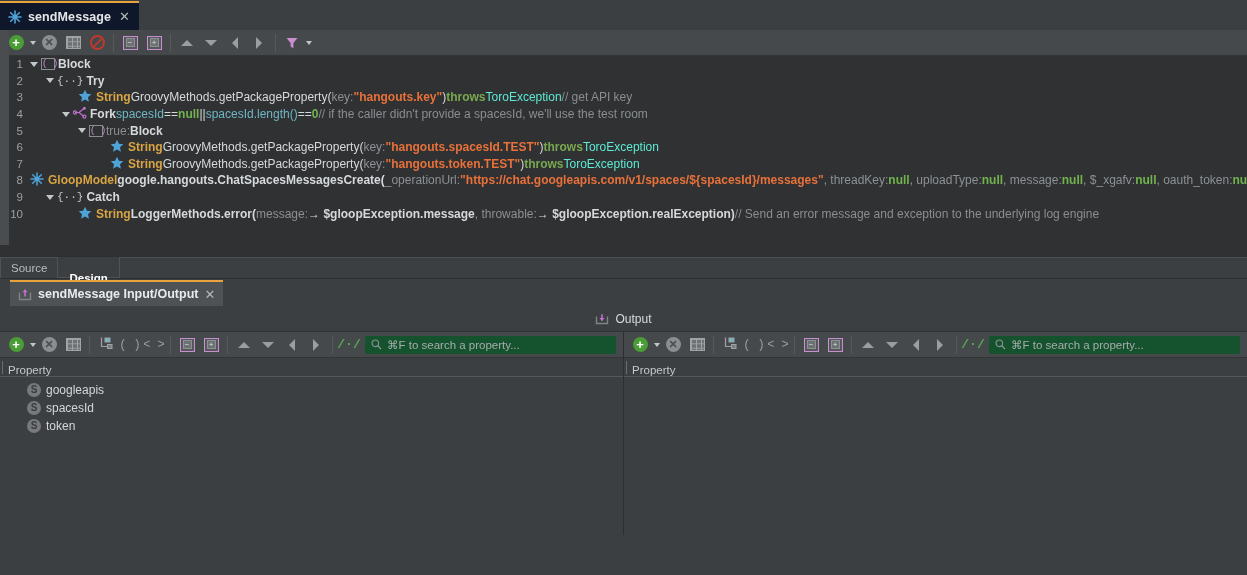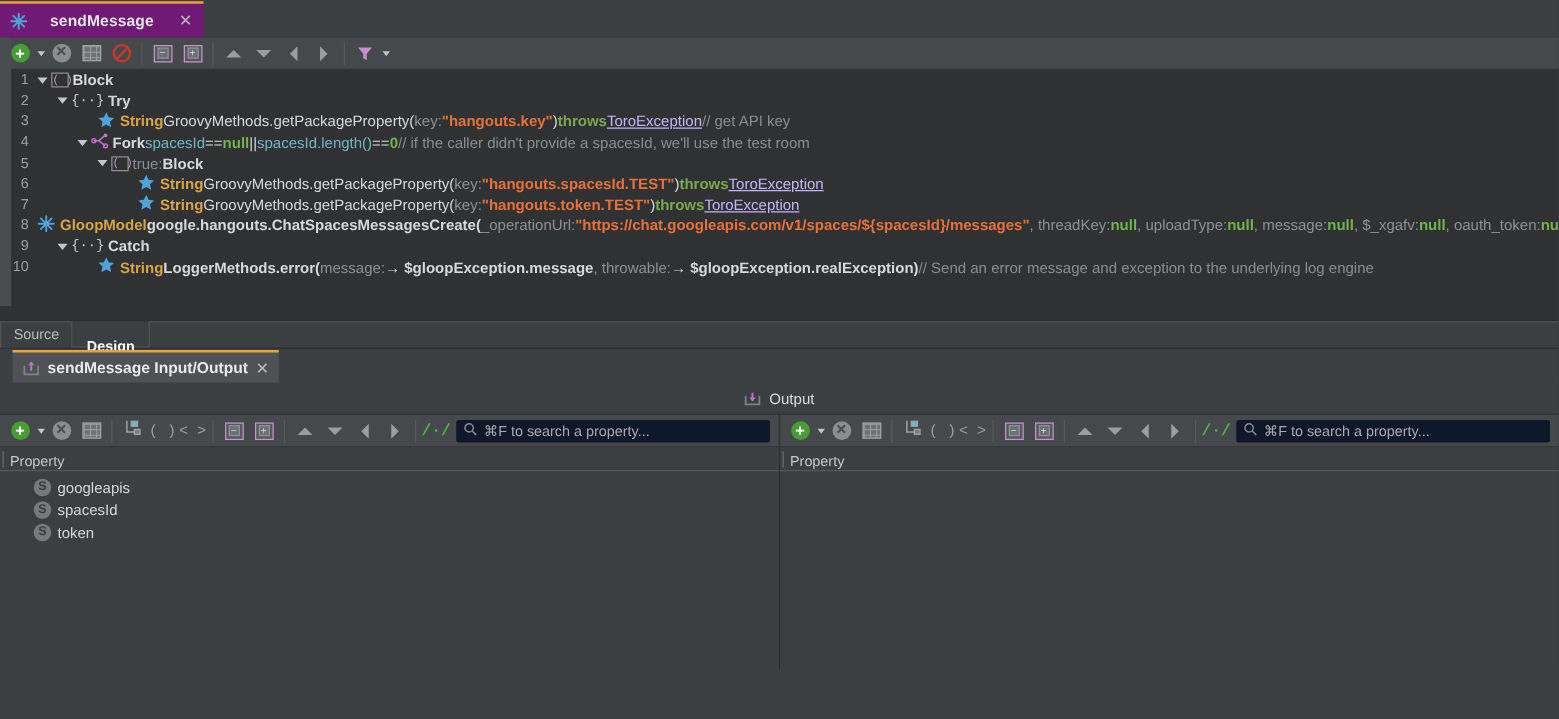--- a/index.html
+++ b/index.html
@@ -16,23 +16,23 @@
   .tabbar {
     height: 30px;
     background: #3c3f41;
     display: flex;
     align-items: flex-end;
     position: relative;
   }
   .tab {
     height: 29px;
     display: flex; align-items: center;
-    gap: 18px;
+    gap: 6px;
     padding: 0 9px 0 8px;
-    background: #701a75;
+    background: #0f172a;
     border-top: 2px solid #e8a33d;
     color: #e4e6e8;
     font-size: 12.5px;
     font-weight: bold;
     letter-spacing: .1px;
   }
   .tab .close {
     color: #b5b8ba; font-size: 13px; font-weight: normal;
     margin-left: 2px; line-height: 1;
   }
@@ -148,21 +148,21 @@
   .ico-star {
     color: #4ea3d8; font-size: 15px; margin-right: 4px; line-height: 1;
   }
   .ico-star.gloop { color: #4ea3d8; }
   .ico-fork { margin-right: 3px; }
   .kw-type { color: #d9a443; }
   .id { color: #d6d9db; }
   .param { color: #8d9194; }
   .str { color: #e8713a; }
   .kw-throws { color: #7aa84f; }
-  .exc { color: #c4b5fd; text-decoration: underline; }
+  .exc { color: #5eead4; }
   .cmt { color: #8a8e90; }
   .cond { color: #6fb7c4; }
   .nullv { color: #72b34e; font-weight: bold; }
   .bold { font-weight: bold; }
 
   
   .sd-bar {
     height: 22px; background: #3c3f41;
     display: flex; align-items: stretch;
     border-top: 1px solid #2c2e30;
@@ -205,21 +205,21 @@
     gap: 6px; color: #d8dbdd; font-size: 12px;
   }
 
   .io-body { display: flex; height: 203px; }
   .io-pane { flex: 1; display: flex; flex-direction: column; min-width: 0; }
   .io-pane.left { border-right: 1px solid #2c2e30; }
 
   .search-box {
     flex: 1;
     height: 18px;
-    background: #0f172a;
+    background: #14532d;
     border-radius: 2px;
     display: flex; align-items: center;
     gap: 5px;
     padding: 0 6px;
     margin-left: 4px; margin-right: 3px;
     min-width: 0;
     overflow: hidden;
   }
   .search-box .ph { color: #a8abad; font-size: 11.5px; white-space: nowrap; }
 

